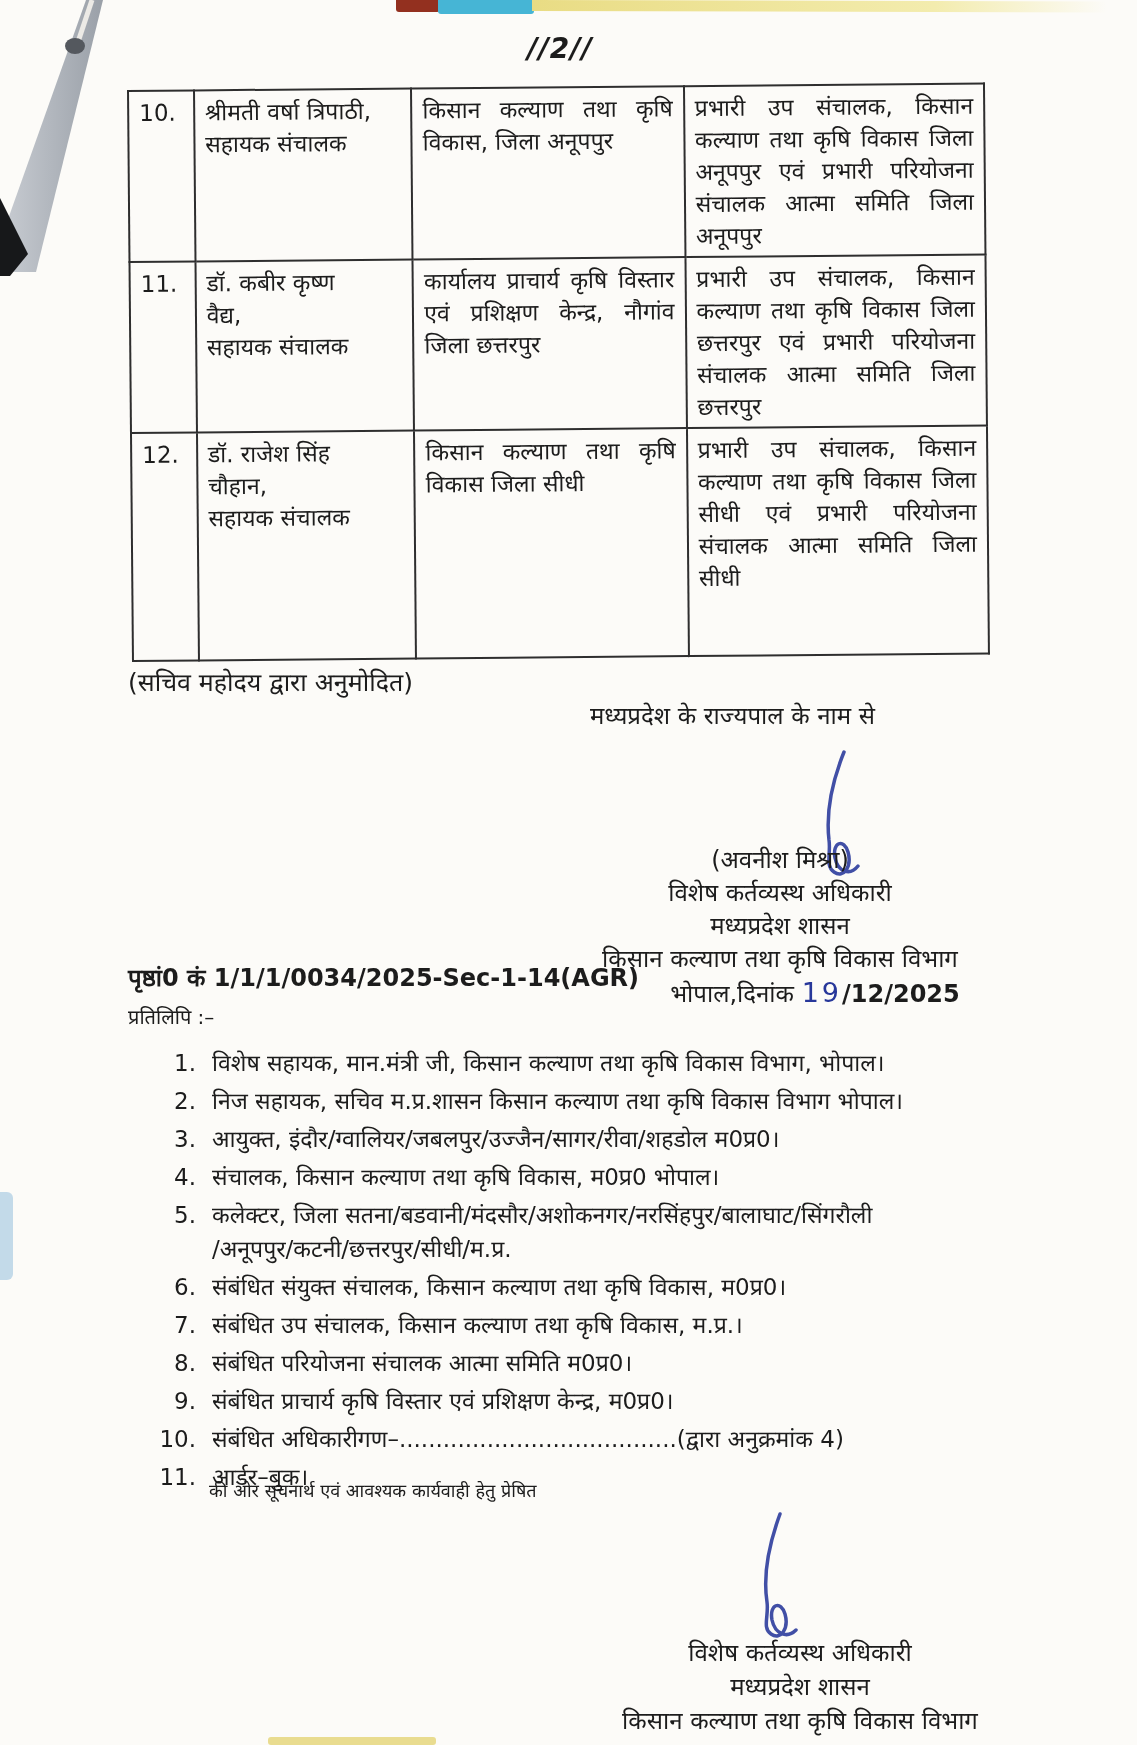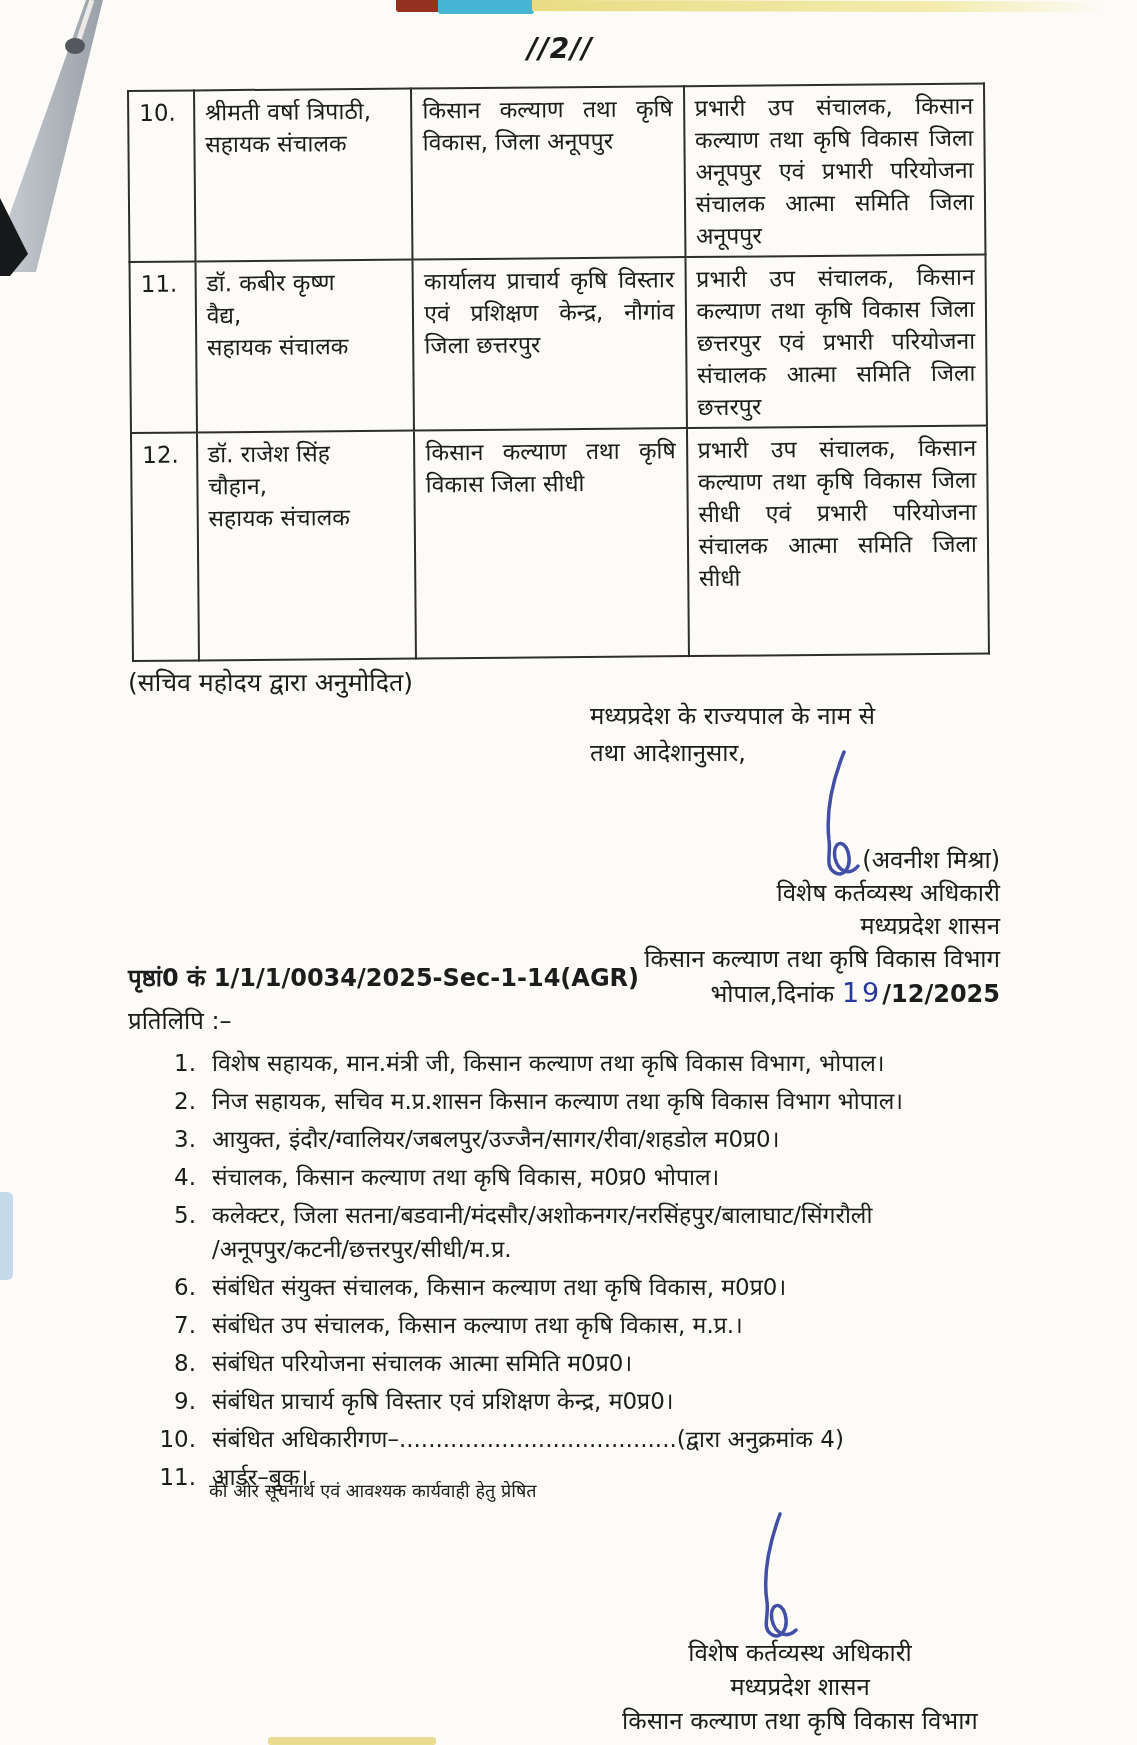--- a/index.html
+++ b/index.html
@@ -34,26 +34,26 @@
   td.c-sno{width:45px;padding-left:6px;}
   td.c-name{width:218px;white-space:pre-line;}
   td.c-office{width:282px;text-align:justify;}
   td.c-desig{width:313px;text-align:justify;}
   tr.r1{height:168px;} tr.r2{height:166px;} tr.r3{height:228px;}
   .approval-note{position:absolute;left:128px;top:664px;font-size:25px;font-weight:500;text-align:center;}
   .authority-block{position:absolute;left:590px;top:698px;width:430px;
     text-align:left;font-size:24px;line-height:37px;}
   .sig1{position:absolute;left:798px;top:748px;}
   .signer-block{position:absolute;left:560px;top:844px;width:440px;
-    text-align:right;font-size:24px;line-height:33px;}
+    text-align:center;font-size:24px;line-height:33px;}
   .date-line{margin-left:70px;white-space:nowrap;}
   .hand-blue{color:#27379a;font-size:27px;letter-spacing:3px;font-weight:500;}
   .latin-bold{font-weight:bold;}
   .ref-line{position:absolute;left:128px;top:960px;font-size:24px;font-weight:bold;}
-  .copy-label{position:absolute;left:128px;top:1003px;font-size:24px;font-weight:500;}
+  .copy-label{position:absolute;left:128px;top:1003px;font-size:20px;font-weight:500;}
   .copy-list{position:absolute;left:150px;top:1046px;width:880px;font-size:23px;}
   .copy-item{display:flex;line-height:34px;margin-bottom:4px;}
   .copy-item .no{flex:0 0 46px;text-align:right;padding-right:16px;}
   .copy-item .txt{flex:1;white-space:pre-line;}
   .forward-note{position:absolute;left:209px;top:1478px;font-size:18px;}
   .sig2{position:absolute;left:738px;top:1510px;}
   .footer-block{position:absolute;left:470px;top:1636px;width:660px;
     text-align:center;font-size:24px;line-height:34px;}
 </style>
 </head>
@@ -106,21 +106,20 @@
         <td class="c-office">किसान कल्याण तथा कृषि विकास जिला सीधी</td>
         <td class="c-desig">प्रभारी उप संचालक, किसान कल्याण तथा कृषि विकास जिला सीधी एवं प्रभारी परियोजना संचालक आत्मा समिति जिला सीधी</td>
       </tr>
     </tbody>
   </table>
 
   <div class="approval-note">(सचिव महोदय द्वारा अनुमोदित)</div>
 
   <div class="authority-block">
     <div>मध्यप्रदेश के राज्यपाल के नाम से</div>
-    <div>तथा आदेशानुसार,</div>
   </div>
 
   <svg class="sig1" width="90" height="130" viewBox="0 0 90 130">
     <path d="M46,4 C34,34 28,66 31,92 C33,106 27,118 36,124 C46,131 54,118 50,104 C46,90 34,94 37,110 C40,124 52,128 60,118" fill="none" stroke="#27379a" stroke-width="3.5" stroke-linecap="round" opacity=".88"></path>
   </svg>
 
   <div class="signer-block">
     <div>(अवनीश मिश्रा)</div>
     <div>विशेष कर्तव्यस्थ अधिकारी</div>
     <div>मध्यप्रदेश शासन</div>

